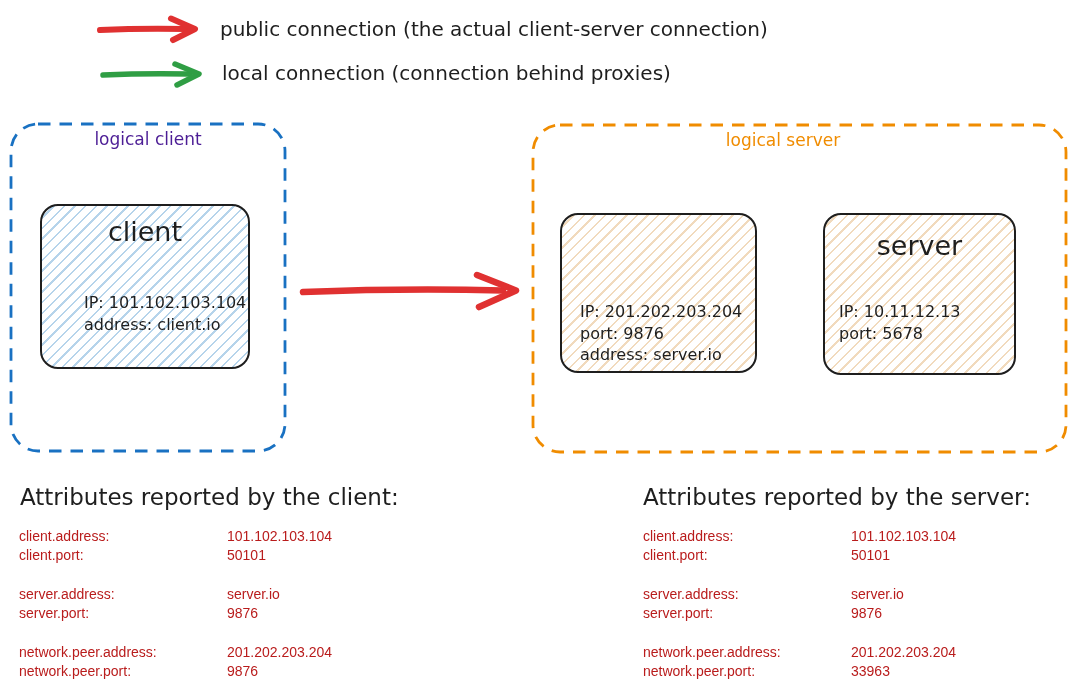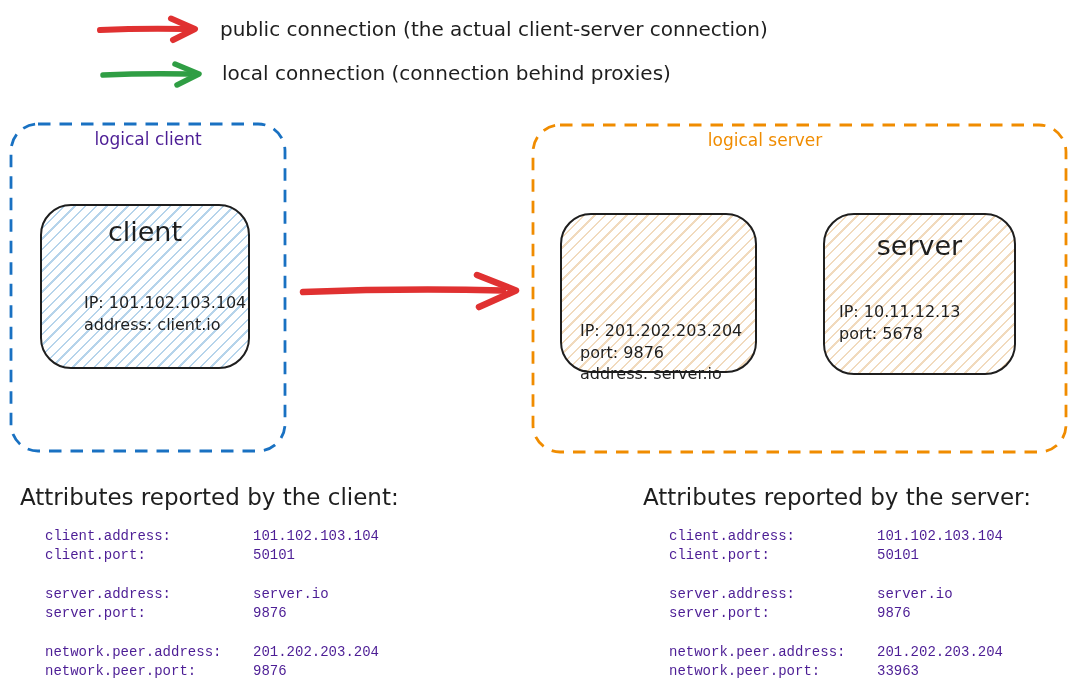--- a/index.html
+++ b/index.html
@@ -10,40 +10,40 @@
   .abs{position:absolute;}
   
   .legend-label{position:absolute;font-size:20px;white-space:nowrap;}
   
   .group-label{position:absolute;font-size:17px;text-align:center;white-space:nowrap;}
   .label-blue{color:#4c1d95;}
   .label-orange{color:#f08c00;}
   
   .node{
     position:absolute;box-sizing:border-box;
-    border:2.2px solid #1e1e1e;border-radius:31px;background-color:#fff;
+    border:2.2px solid #1e1e1e;border-radius:18px;background-color:#fff;
   }
   .hatch-blue{
     background-image:repeating-linear-gradient(135deg,
       rgba(109,169,215,0.50) 0px, rgba(109,169,215,0.50) 1.7px,
       rgba(0,0,0,0) 1.7px, rgba(0,0,0,0) 7.5px);
   }
   .hatch-orange{
     background-image:repeating-linear-gradient(135deg,
       rgba(226,178,117,0.48) 0px, rgba(226,178,117,0.48) 1.7px,
       rgba(0,0,0,0) 1.7px, rgba(0,0,0,0) 7.5px);
   }
   .node-title{text-align:center;font-size:27px;line-height:35px;}
   .pt8{padding-top:8px;} .pt10{padding-top:10px;} .pt13{padding-top:13px;}
   .node-body{position:absolute;font-size:16px;line-height:21.5px;white-space:nowrap;}
   
   .attr-title{position:absolute;font-size:23px;white-space:nowrap;}
   .attr-table{
-    position:absolute;font-family:Liberation Mono, monospace;
-    font-size:14px;line-height:18.5px;color:#4c1d95;margin-left:26px;
+    position:absolute;font-family:Liberation Sans, sans-serif;
+    font-size:14px;line-height:18.5px;color:#b91c1c;
   }
   .attr-group{margin-bottom:21px;}
   .attr-group:last-child{margin-bottom:0;}
   .attr-row{display:grid;grid-template-columns:208px auto;white-space:pre;}
 </style>
 </head>
 <body>
 
 <div class="canvas">
 
@@ -79,24 +79,24 @@
   <svg class="abs" style="left:297px;top:269px;" width="226" height="45">
     <g fill="none" stroke-linecap="round" stroke-linejoin="round" stroke-width="6.5" stroke="#e03131">
       <path d="M6,23 C70,20.5 150,20 206,21.5"></path>
       <path d="M180,6 L219,21.5 L182,38"></path>
     </g>
   </svg>
 
   <svg class="abs" style="left:530px;top:122px;" width="540" height="334">
     <rect x="3" y="3" width="533" height="327" rx="27" fill="none" stroke-width="2.8" stroke-dasharray="12.5 9" stroke="#f08c00"></rect>
   </svg>
-  <div class="group-label label-orange" style="left:515px;top:130px;width:500px;">logical server</div>
+  <div class="group-label label-orange" style="left:533px;top:130px;width:500px;">logical server</div>
 
   <div class="node hatch-orange" style="left:560px;top:213px;width:197px;height:160px;">
-    <div class="node-body" style="left:18px;top:86px;margin-top:19px;">
+    <div class="node-body" style="left:18px;top:86px;">
       <div>IP: 201.202.203.204</div>
       <div>port: 9876</div>
       <div>address: server.io</div>
     </div>
   </div>
 
   <div class="node hatch-orange" style="left:823px;top:213px;width:193px;height:162px;">
     <div class="node-title pt13">server</div>
     <div class="node-body" style="left:14px;top:86px;">
       <div>IP: 10.11.12.13</div>

